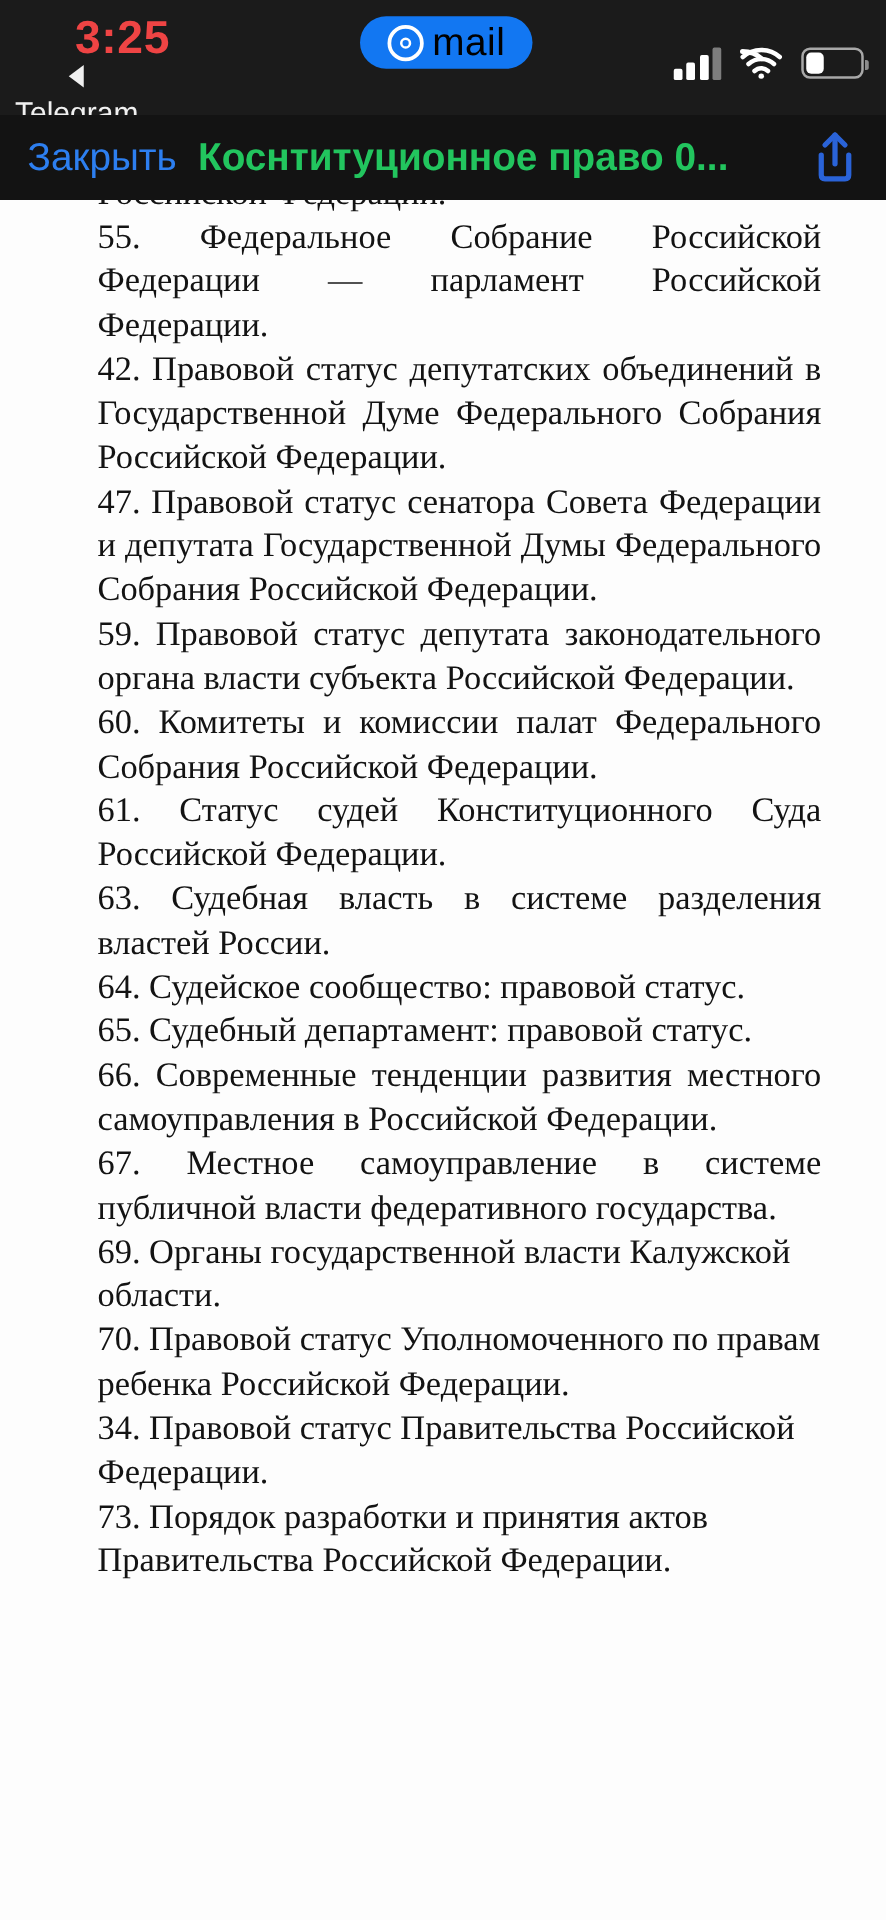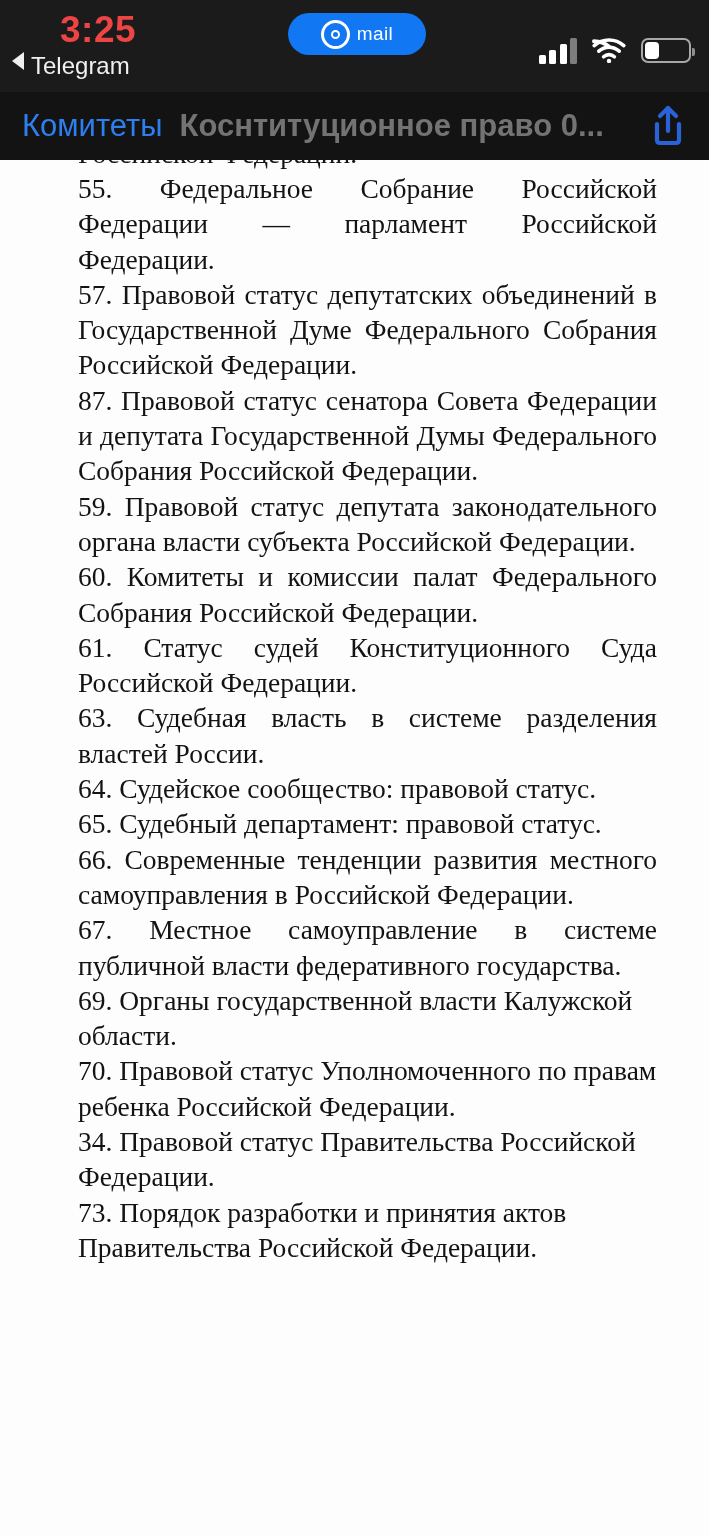--- a/index.html
+++ b/index.html
@@ -38,25 +38,26 @@
     font-size: 37px;
     font-weight: bold;
     letter-spacing: 0.5px;
     line-height: 44px;
   }
   .back-affordance {
     position: absolute;
     left: 12px;
     top: 52px;
     display: flex;
-    align-items: flex-start;
+    align-items: center;
     gap: 7px;
     color: #f0f0f0;
     font-size: 24px;
     line-height: 28px;
+    flex-direction: column;
   }
   .back-tri {
     width: 0;
     height: 0;
     border-top: 9px solid transparent;
     border-bottom: 9px solid transparent;
     border-right: 12px solid #f0f0f0;
     display: block;
   }
   .island-pill {
@@ -86,22 +87,22 @@
     position: absolute;
     left: 7px;
     top: 7px;
     width: 9px;
     height: 9px;
     border: 2.5px solid #ffffff;
     border-radius: 50%;
     box-sizing: border-box;
   }
   .island-label {
-    color: #ffffff;
-    font-size: 19px;
+    color: #000000;
+    font-size: 31px;
     line-height: 30px;
     letter-spacing: 0.4px;
   }
 
   .status-right {
     position: absolute;
     right: 18px;
     top: 24px;
     display: flex;
     align-items: flex-end;
@@ -175,21 +176,21 @@
     line-height: 34px;
     margin-left: 22px;
     white-space: nowrap;
     background: none;
     border: none;
     padding: 0;
     font-family: inherit;
     cursor: pointer;
   }
   .nav-title {
-    color: #737373;
+    color: #22c55e;
     font-size: 31px;
     font-weight: bold;
     line-height: 36px;
     margin-left: 17px;
     white-space: nowrap;
     overflow: hidden;
     flex: 1 1 auto;
   }
   .nav-share {
     margin-right: 24px;
@@ -294,42 +295,42 @@
           <circle cx="17" cy="24" r="2.2" fill="#ffffff"></circle>
         </svg>
       </span>
       <span class="battery">
         <span class="fill" style="width: 30%;"></span>
       </span>
     </div>
   </div>
 
   <div class="nav-bar">
-    <button class="nav-close" type="button">Комитеты</button>
+    <button class="nav-close" type="button">Закрыть</button>
     <div class="nav-title">Коснтитуционное право 0...</div>
     <button class="nav-share" type="button">
       <svg viewBox="0 0 34 42" width="34" height="42" aria-hidden="true">
         <path d="M17 3 L17 26" fill="none" stroke="#2a63d8" stroke-width="4.2" stroke-linecap="round"></path>
         <path d="M9 11 L17 3 L25 11" fill="none" stroke="#2a63d8" stroke-width="4.2" stroke-linecap="round" stroke-linejoin="round"></path>
         <path d="M6 19 L6 35 Q6 38 9 38 L25 38 Q28 38 28 35 L28 19" fill="none" stroke="#2a63d8" stroke-width="4.2" stroke-linecap="round" stroke-linejoin="round"></path>
       </svg>
     </button>
   </div>
 
   <div class="doc-scroll">
     <div class="doc-page">
 
       <div class="doc-line-clip">
         <span class="ghost">Российской Федерации.</span>
       </div>
 
       <div class="doc-body">
         <p class="item">55. Федеральное Собрание Российской Федерации — парламент Российской Федерации.</p>
-        <p class="item">57. Правовой статус депутатских объединений в Государственной Думе Федерального Собрания Российской Федерации.</p>
-        <p class="item">87. Правовой статус сенатора Совета Федерации и депутата Государственной Думы Федерального Собрания Российской Федерации.</p>
+        <p class="item">42. Правовой статус депутатских объединений в Государственной Думе Федерального Собрания Российской Федерации.</p>
+        <p class="item">47. Правовой статус сенатора Совета Федерации и депутата Государственной Думы Федерального Собрания Российской Федерации.</p>
         <p class="item">59. Правовой статус депутата законодательного органа власти субъекта Российской Федерации.</p>
         <p class="item">60. Комитеты и комиссии палат Федерального Собрания Российской Федерации.</p>
         <p class="item">61. Статус судей Конституционного Суда Российской Федерации.</p>
         <p class="item">63. Судебная власть в системе разделения властей России.</p>
         <p class="item">64. Судейское сообщество: правовой статус.</p>
         <p class="item">65. Судебный департамент: правовой статус.</p>
         <p class="item">66. Современные тенденции развития местного самоуправления в Российской Федерации.</p>
         <p class="item">67. Местное самоуправление в системе публичной власти федеративного государства.</p>
         <p class="item flush">69. Органы государственной власти Калужской области.</p>
         <p class="item flush">70. Правовой статус Уполномоченного по правам ребенка Российской Федерации.</p>

